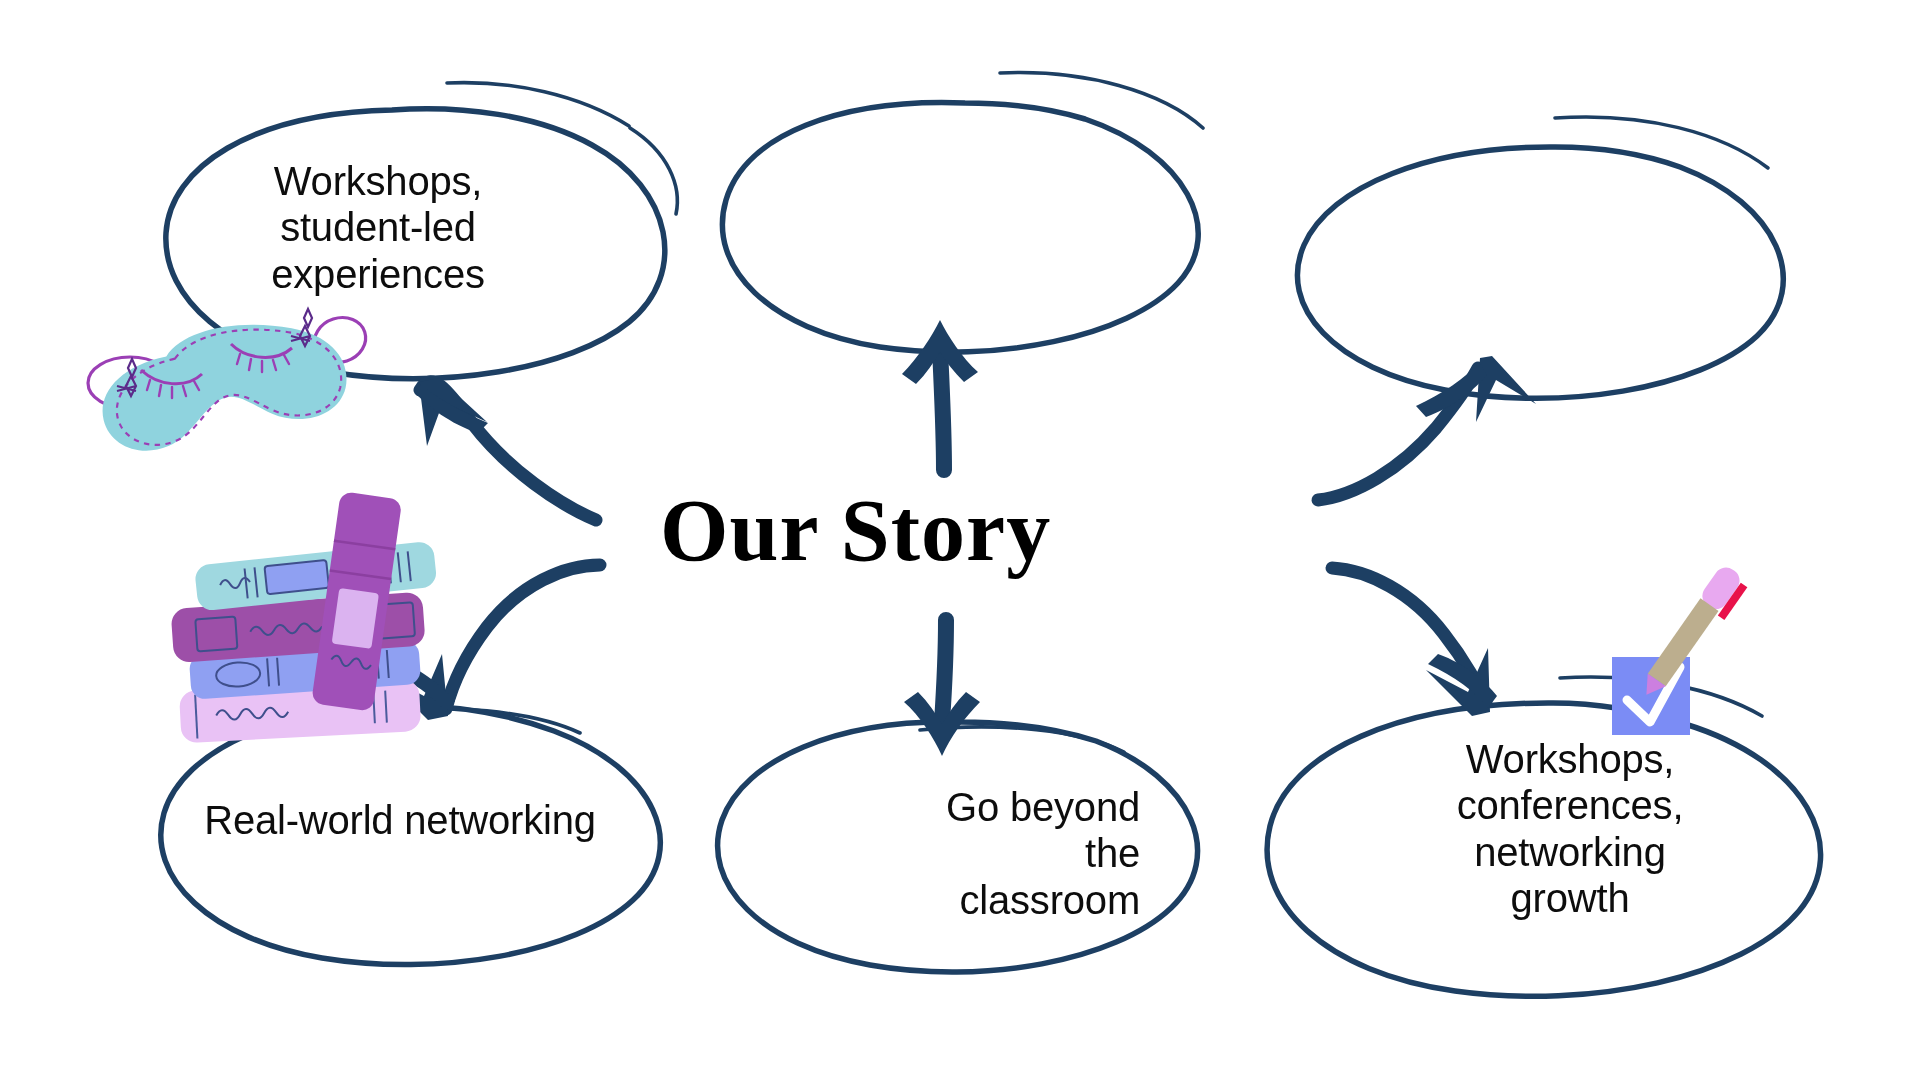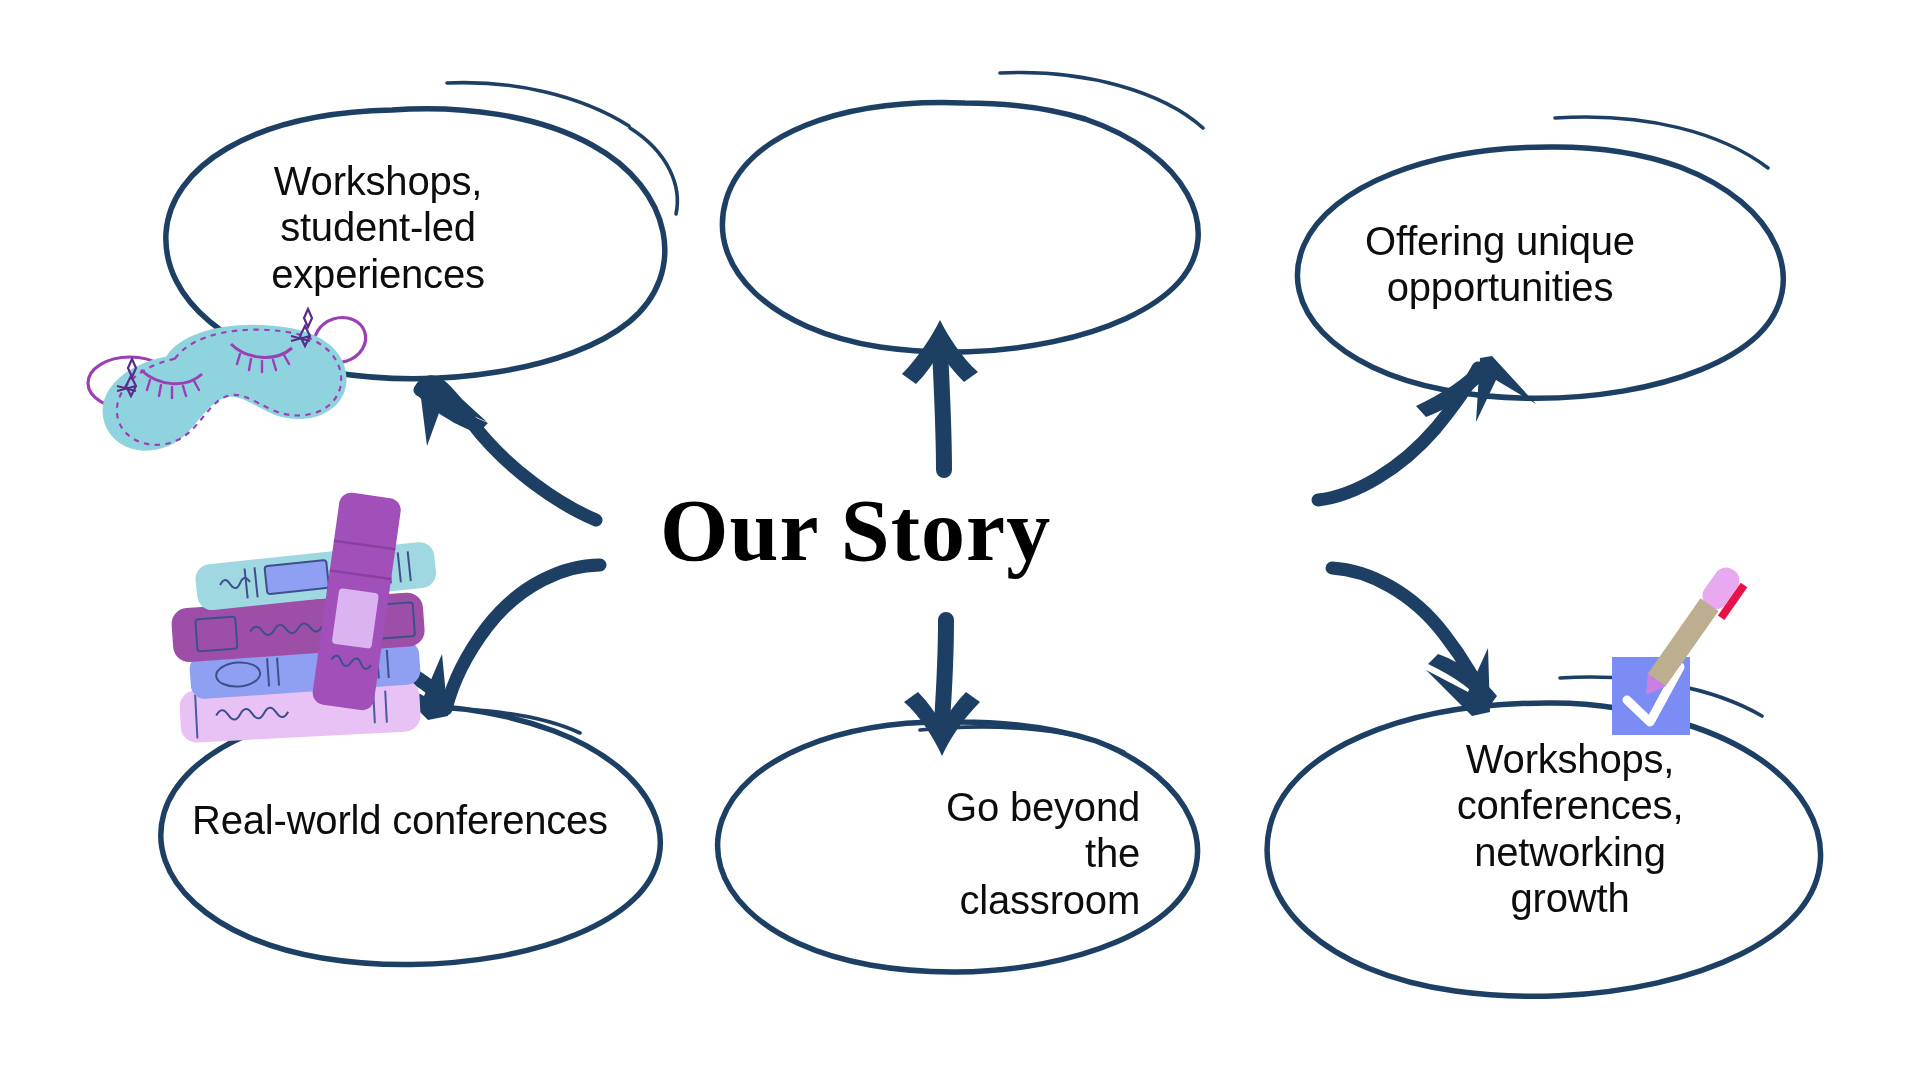--- a/index.html
+++ b/index.html
@@ -282,24 +282,22 @@
       </g>
     </g>
 
   </svg>
 
   <div class="node-label" id="label-engaging">Workshops,
 student-led
 experiences</div>
 
 
-  <div class="node-label" id="label-offering">Offering unique
-opportunities</div>
-
-  <div class="node-label" id="label-realworld">Real-world conferences</div>
+
+  <div class="node-label" id="label-realworld">Real-world networking</div>
 
   <div class="node-label" id="label-gobeyond">Go beyond
 the
 classroom</div>
 
   <div class="node-label" id="label-workshops">Workshops,
 conferences,
 networking
 growth</div>
 

